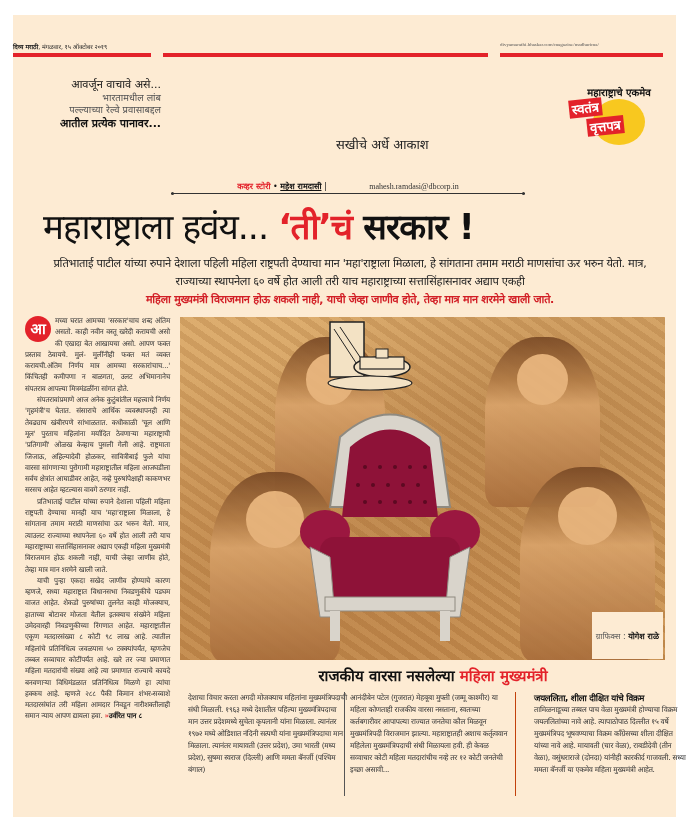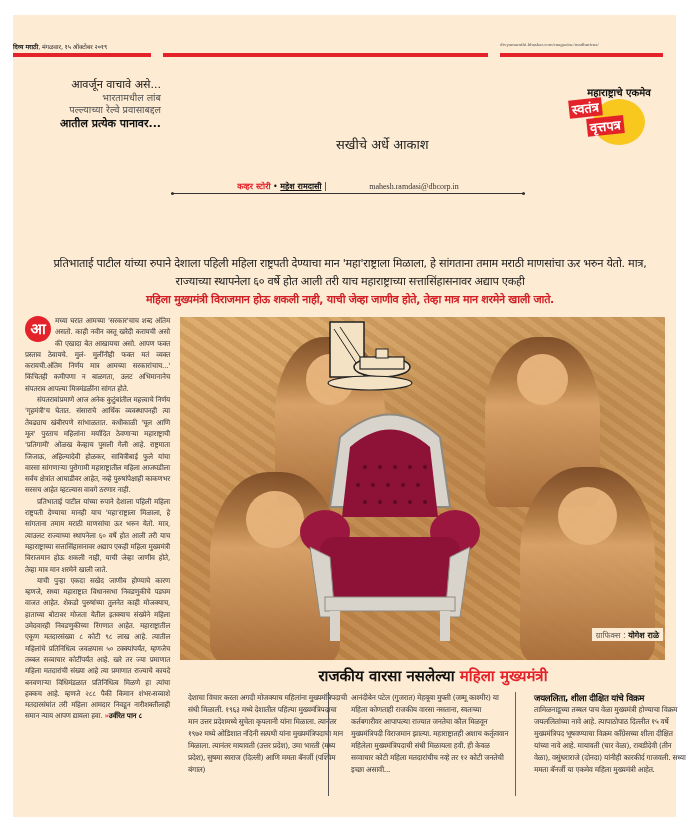--- a/index.html
+++ b/index.html
@@ -57,30 +57,30 @@
     .photo { left: 167px; top: 302px; width: 485px; height: 343px; overflow: hidden;
       background:
         radial-gradient(ellipse at 30% 70%, rgba(160,100,50,.35), transparent 60%),
         radial-gradient(ellipse at 75% 30%, rgba(150,95,45,.35), transparent 55%),
         repeating-linear-gradient(35deg, rgba(120,70,30,.10) 0 6px, rgba(255,220,170,.10) 6px 12px),
         linear-gradient(180deg, #d9a868 0%, #cf9a5a 50%, #c58d4e 100%); }
     .woman { position: absolute; border-radius: 45% 45% 10% 10%; background: linear-gradient(180deg, #7a4a26 0%, #b07a45 25%, #d9a36a 40%, #a86d3b 100%); opacity: .92; }
     .woman .face { position: absolute; left: 28%; top: 10%; width: 44%; height: 30%; border-radius: 50%; background: #e8b57e; }
     .parliament { position: absolute; left: 140px; top: 0; width: 100px; height: 80px; }
     .throne { position: absolute; left: 120px; top: 80px; width: 180px; height: 250px; }
-    .credit { right: 2px; bottom: 19px; background: #fdebd3; font-size: 8px; padding: 1px 4px; color: #555; }
+    .credit { right: 2px; bottom: 1px; background: #fdebd3; font-size: 8px; padding: 18px 4px; color: #555; }
     .credit b { color: #111; }
 
     
     .subhead { left: 180px; top: 650px; width: 480px; text-align: center; font-size: 15px; font-weight: bold; color: #111; }
     .subhead .red { color: #e3222a; }
 
     .col { font-size: 7.4px; line-height: 12px; color: #333; font-family: "DejaVu Sans", sans-serif; letter-spacing: -0.25px; }
     .col1 { left: 175px; top: 677px; width: 160px; }
-    .col2 { left: 315px; top: 677px; width: 162px; border-left: 1px solid #555; padding-left: 22px; height: 104px; }
+    .col2 { left: 331px; top: 677px; width: 162px; border-left: 1px solid #555; padding-left: 5px; height: 104px; }
     .col3 { left: 502px; top: 677px; width: 155px; border-left: 1px solid #c2410c; padding-left: 18px; height: 104px; }
     .col3 .col-title { font-weight: bold; color: #111; font-size: 8.6px; display: block; line-height: 12px; }
   </style>
 </head>
 <body>
 
 <div class="page">
 
   <div class="abs dateline">
     <b>दिव्य मराठी</b><span>, मंगळवार, १५ ऑक्टोबर २०१९</span>
@@ -104,20 +104,23 @@
     <div class="arc">महाराष्ट्राचे एकमेव</div>
     <div class="lbl1">स्वतंत्र</div>
     <div class="lbl2">वृत्तपत्र</div>
   </div>
 
   <div class="abs byline">
     <span class="kicker">कव्हर स्टोरी</span><span> • </span><span class="author">महेश रामदासी</span><span> | </span><span class="email">mahesh.ramdasi@dbcorp.in</span>
   </div>
   <div class="abs byline-rule"></div>
 
+  <div class="abs headline">
+    <span class="hl-a">महाराष्ट्राला हवंय... </span><span class="hl-b">‘ती’चं</span><span class="hl-c"> सरकार !</span>
+  </div>
 
   <div class="abs deck">
     <span>प्रतिभाताई पाटील यांच्या रुपाने देशाला पहिली महिला राष्ट्रपती देण्याचा मान 'महा'राष्ट्राला मिळाला, हे सांगताना तमाम मराठी माणसांचा ऊर भरुन येतो. मात्र, राज्याच्या स्थापनेला ६० वर्षे होत आली तरी याच महाराष्ट्राच्या सत्तासिंहासनावर अद्याप एकही</span>
     <span class="red">महिला मुख्यमंत्री विराजमान होऊ शकली नाही, याची जेव्हा जाणीव होते,  तेव्हा मात्र मान शरमेने खाली जाते.</span>
   </div>
 
   <div class="abs leftcol">
     <p class="first"><span class="dropcap">आ</span><span>मच्या घरात आमच्या 'सरकार'चाच शब्द अंतिम असतो. काही नवीन वस्तू खरेदी करायची असो की एखादा बेत आखायचा असो. आपण फक्त प्रस्ताव ठेवायचे. मुलं- मुलींनीही फक्त मतं व्यक्त करायची.अंतिम निर्णय मात्र आमच्या सरकारांचाच...' किंचितही कमीपणा न बाळगता, उलट अभिमानानेच संपतराव आपल्या मित्रमंडळींना सांगत होते.</span></p>
     <p>संपतरावांप्रमाणे आज अनेक कुटुंबांतील महत्त्वाचे निर्णय 'गृहमंत्री'च घेतात. संसाराचे आर्थिक व्यवस्थापनही त्या तेवढ्याच खंबीरपणे सांभाळतात. कधीकाळी 'चूल आणि मूल' पुरताच महिलांना मर्यादित ठेवणाऱ्या महाराष्ट्राची 'प्रतिगामी' ओळख केव्हाच पुसली गेली आहे. राष्ट्रमाता जिजाऊ, अहिल्यादेवी होळकर, सावित्रीबाई फुले यांचा वारसा सांगणाऱ्या पुरोगामी महाराष्ट्रातील महिला आजघडीला सर्वच क्षेत्रांत आघाडीवर आहेत, नव्हे पुरुषांपेक्षाही काकणभर सरसच आहेत म्हटल्यास वावगे ठरणार नाही.</p>
     <p>प्रतिभाताई पाटील यांच्या रुपाने देशाला पहिली महिला राष्ट्रपती देण्याचा मानही याच 'महा'राष्ट्राला मिळाला, हे सांगताना तमाम मराठी माणसांचा ऊर भरुन येतो. मात्र, त्याउलट राज्याच्या स्थापनेला ६० वर्षे होत आली तरी याच महाराष्ट्राच्या सत्तासिंहासनावर अद्याप एकही महिला मुख्यमंत्री विराजमान होऊ शकली नाही, याची जेव्हा जाणीव होते, तेव्हा मात्र मान शरमेने खाली जाते.</p>

